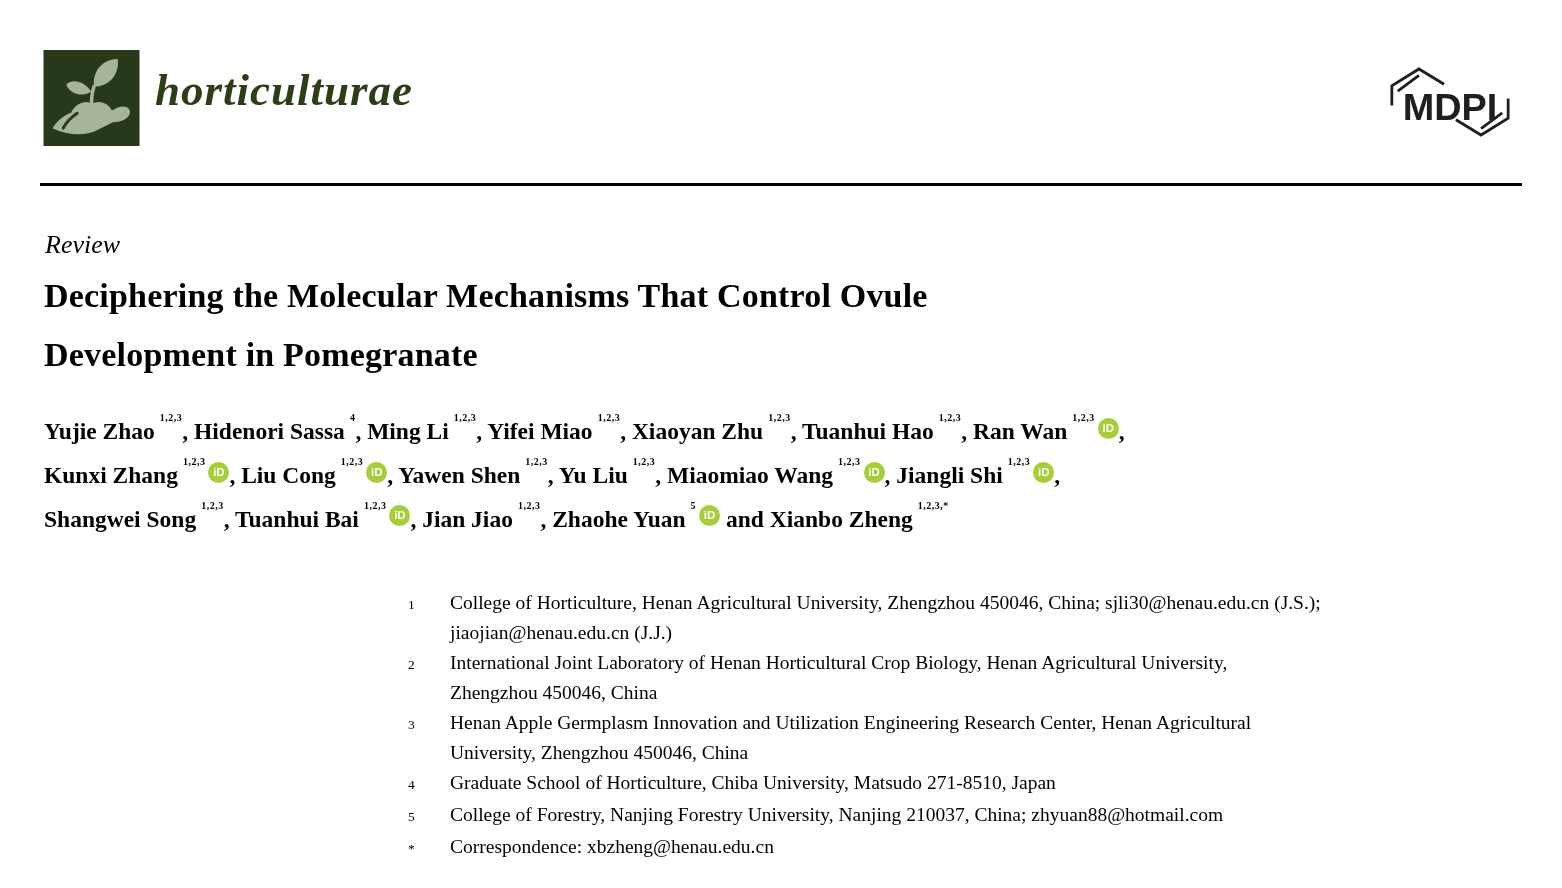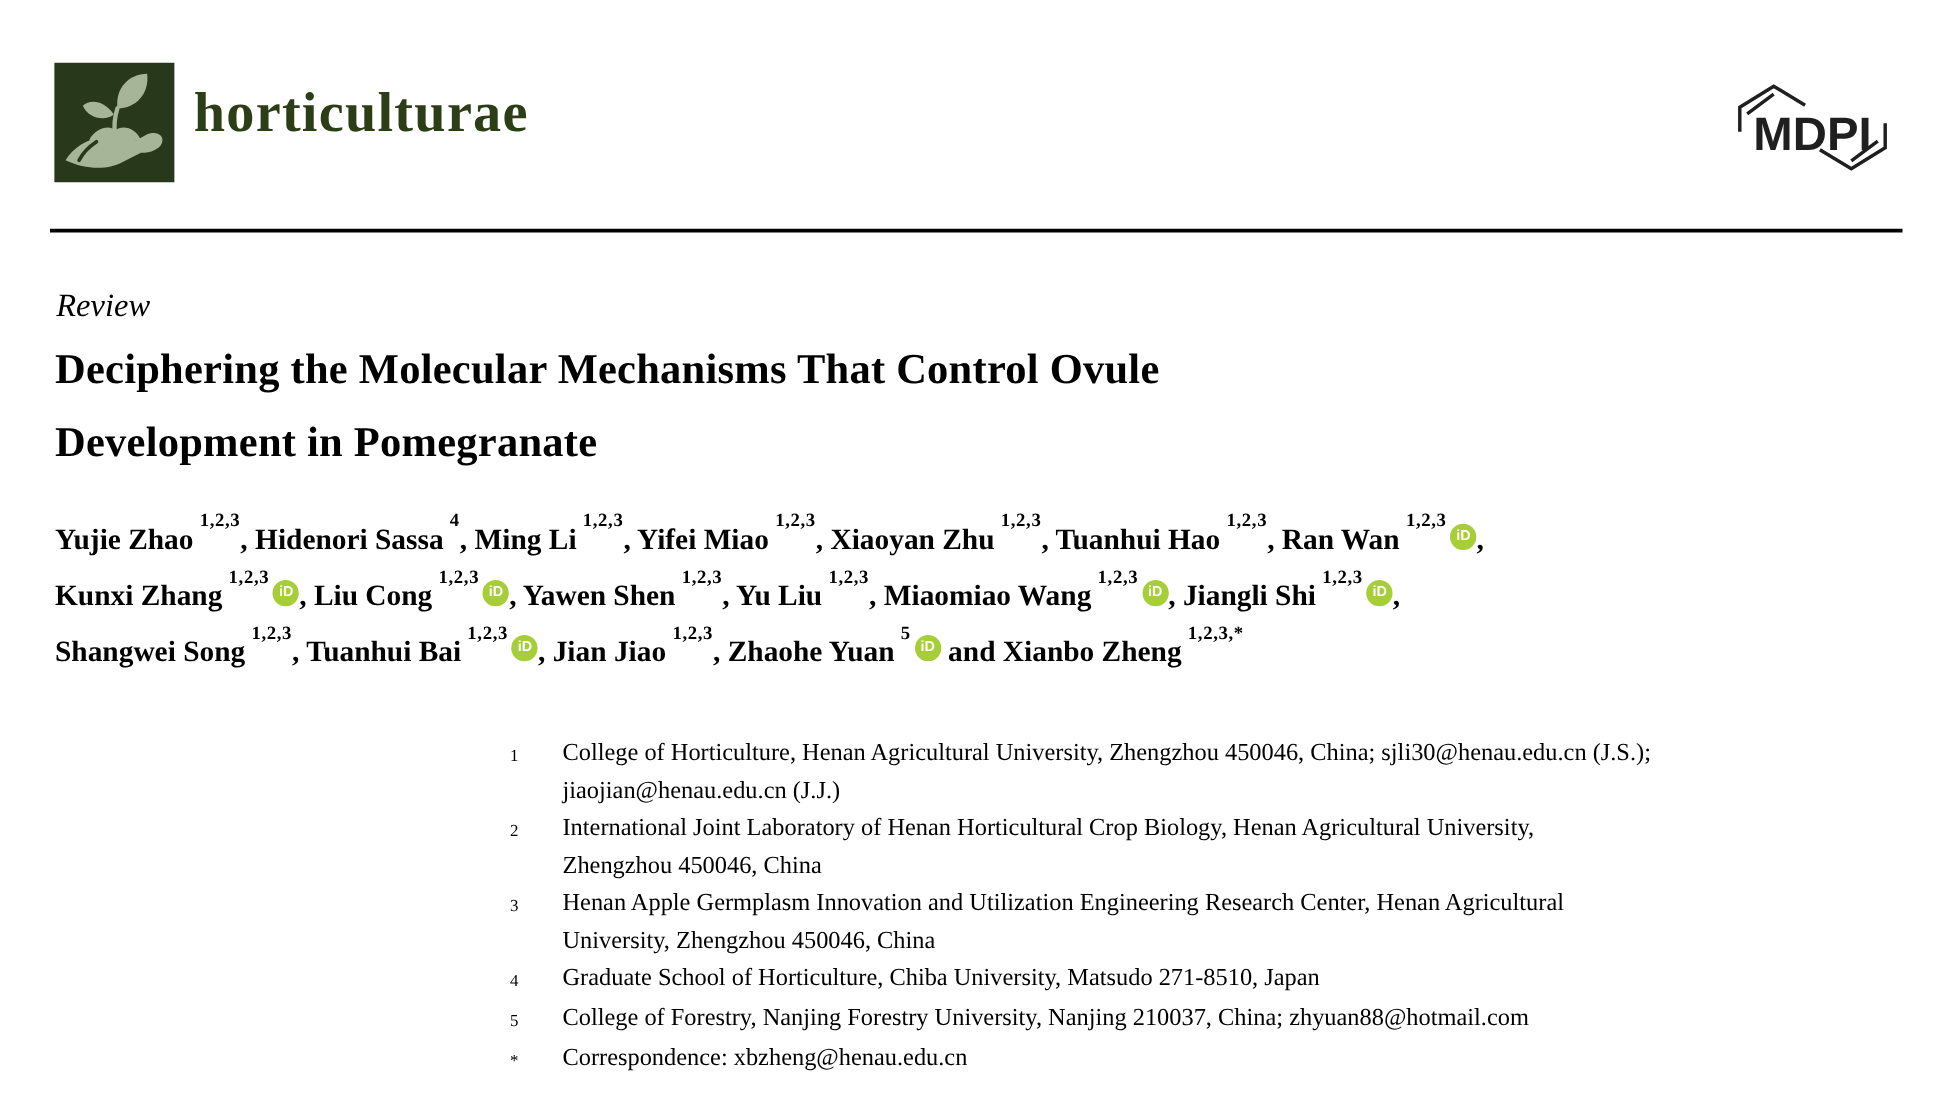--- a/index.html
+++ b/index.html
@@ -14,21 +14,21 @@
   }
   .journal-logo{position:absolute; left:43px; top:50px; width:97px; height:96px;}
   .journal-logo svg{width:100%; height:100%; display:block;}
   .logo-bg{fill:var(--logo_bg);}
   .logo-fg{fill:var(--logo_fg);}
   .logo-stroke{stroke:var(--logo_fg); fill:none; stroke-width:3.5; stroke-linecap:round;}
   .logo-notch{stroke:var(--logo_bg); fill:none; stroke-width:3; stroke-linecap:round;}
 
   .journal-name{
     position:absolute; left:155px; top:64px;
-    font-weight:700; font-size:45px; letter-spacing:1px;
+    font-style:italic; font-weight:700; font-size:45px; letter-spacing:1px;
     color:var(--journal_green);
   }
 
   .mdpi-logo{position:absolute; left:1381px; top:60px; width:138px; height:84px; color:var(--mdpi_black);}
   .mdpi-logo svg{width:100%; height:100%; display:block;}
   .mdpi-logo text{font-family:"Liberation Sans","DejaVu Sans",sans-serif;}
 
   .header-rule{position:absolute; left:40px; top:183px; width:1482px; height:3px; background:#000;}
 
   .article-type{position:absolute; left:45px; top:230px; font-style:italic; font-size:26px;text-align:right;}
@@ -37,21 +37,21 @@
     position:absolute; left:44px; top:266px; width:1480px;
     font-weight:700; font-size:34px; line-height:59px; letter-spacing:0.2px;
     white-space:pre-line;
   }
 
   .authors{
     position:absolute; left:44px; top:407px; width:1505px;
     font-weight:700; font-size:23.5px; line-height:39px;
   }
   .authors sup{
-    font-size:15px; position:relative; top:-9px; margin-left:5px; letter-spacing:0.5px;
+    font-size:10px; position:relative; top:-9px; margin-left:5px; letter-spacing:0.5px;
   }
   .orcid{
     display:inline-block; width:21px; height:21px; border-radius:50%;
     background:var(--orcid_green); color:#fff; text-align:center;
     font:700 11.5px/21px "Liberation Sans","DejaVu Sans",sans-serif;
     position:relative; top:-7px; margin-left:3px; cursor:pointer;margin-top:12px;
   }
 
   .affiliations{position:absolute; left:408px; top:588px; font-size:19.5px; line-height:30px;}
   .aff-row{display:flex; align-items:flex-start;}

